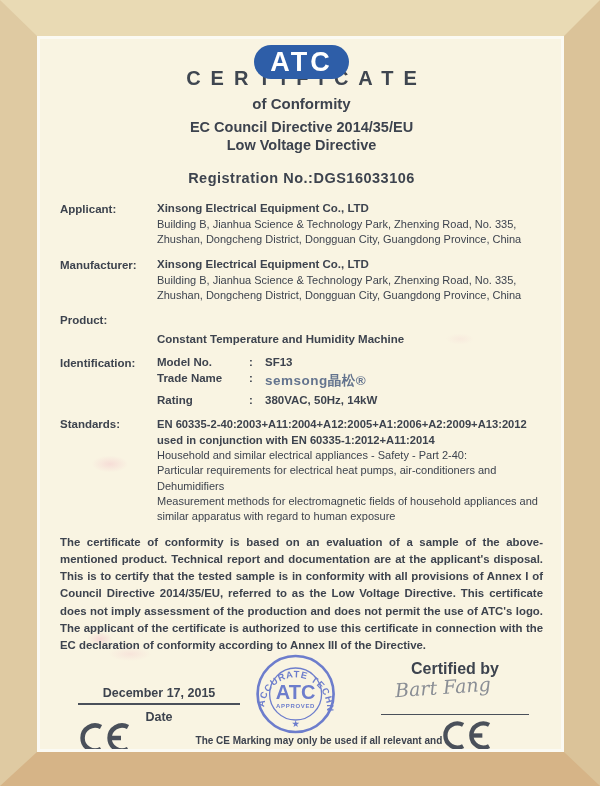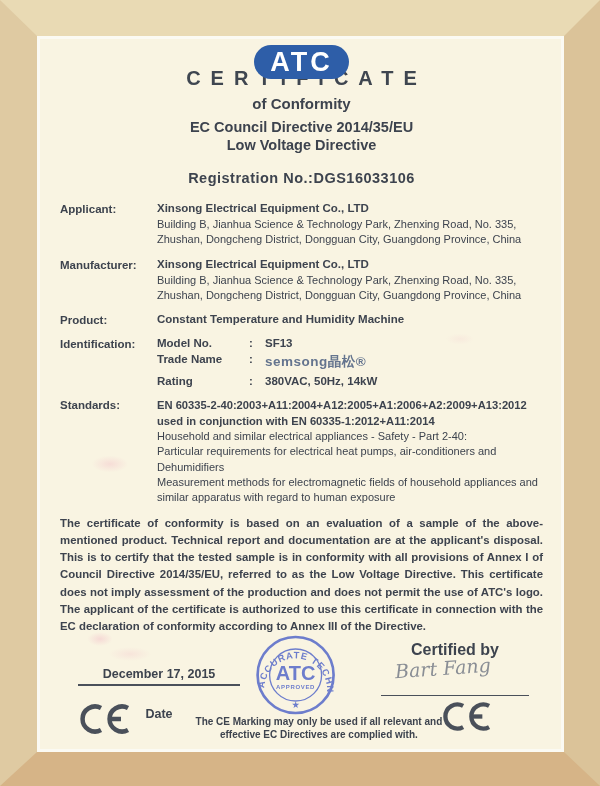--- a/index.html
+++ b/index.html
@@ -44,21 +44,21 @@
   .directive  { text-align:center; font-weight:bold; font-size:14.5px; margin-top:7px; }
   .directive2 { text-align:center; font-weight:bold; font-size:14.5px; margin-top:2px; }
   .registration { text-align:center; font-weight:bold; font-size:14.5px; margin-top:17px; letter-spacing:.5px; }
 
   
   .rows { margin-top:16px; }
   .row { display:grid; grid-template-columns:97px 1fr; margin-bottom:11px; }
   .row-label { font-weight:bold; font-size:11.5px; padding-top:1px; }
   .ent-name { font-weight:bold; font-size:11.5px; }
   .ent-addr { font-size:11px; line-height:1.35; margin-top:3px; }
-  .prod-val { font-weight:bold; font-size:11.5px; }
+  .prod-val { font-weight:bold; font-size:11.5px;margin-top:20px; }
 
   .ident-grid { display:grid; grid-template-columns:92px 16px 1fr; row-gap:4px; font-size:11.5px; }
   .ident-grid .il { font-weight:bold; }
   .ident-grid .isep { font-weight:bold; }
   .ident-grid .iv { font-weight:bold; }
   .trade-logo { color:#64748e; font-weight:bold; font-size:13.5px; letter-spacing:.5px; }
 
   .std-lines { font-size:11px; line-height:1.38; }
   .std-bold { font-weight:bold; font-size:11.2px; }
 
@@ -77,21 +77,21 @@
     font-family:"DejaVu Serif", serif; font-style:italic;
     font-size:19px; color:#8a8e95; transform:rotate(-4deg);
   }
   .sig-line { position:absolute; top:56px; right:14px; width:148px; border-bottom:1.5px solid #4a505a; }
 
   .date-value {
     position:absolute; top:28px; left:18px; width:162px;
     text-align:center; font-weight:bold; font-size:12.5px;
     border-bottom:2px solid #4a505a; padding-bottom:3px;
   }
-  .date-label { position:absolute; top:68px; left:18px; width:162px; text-align:center; font-weight:bold; font-size:12.5px; }
+  .date-label { position:absolute; top:52px; left:18px; width:162px; text-align:center; font-weight:bold; font-size:12.5px; }
 
   .stamp { position:absolute; top:-4px; left:50%; transform:translateX(-58%); opacity:.82; }
 
   .ce-left  { position:absolute; top:64px; left:18px; }
   .ce-right { position:absolute; top:62px; right:52px; }
 
   .ce-note {
     position:absolute; top:76px; left:50%; transform:translateX(-44%);
     width:290px; text-align:center; font-weight:bold; font-size:10px; line-height:1.3;
   }

